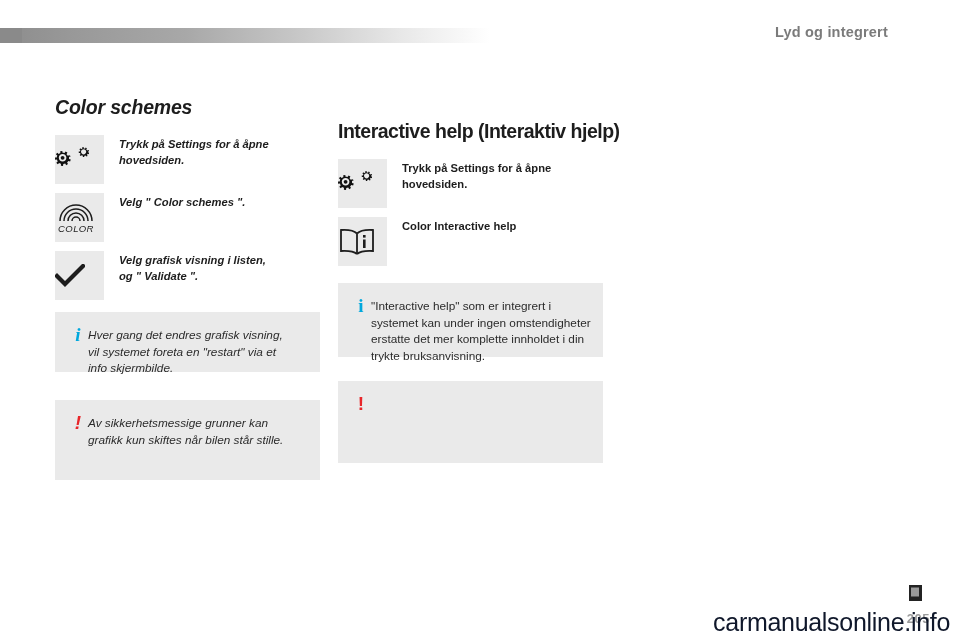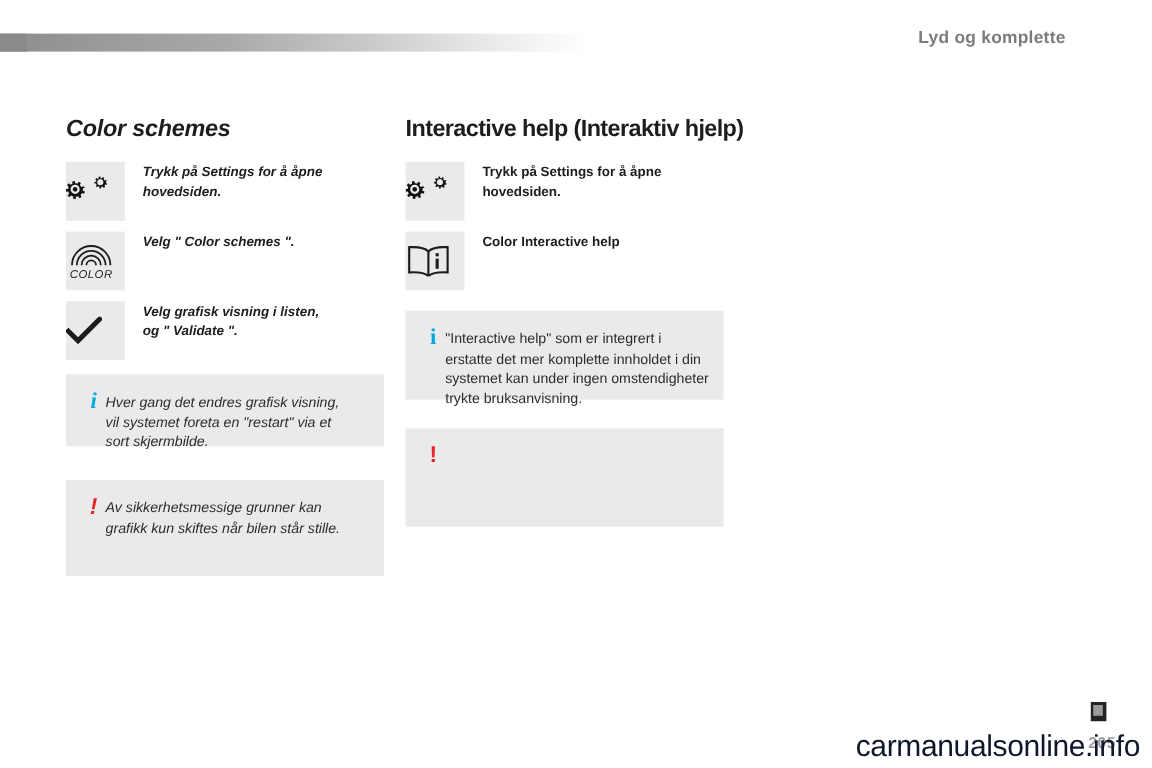--- a/index.html
+++ b/index.html
@@ -54,21 +54,21 @@
   .col-right { left: 338px; }
 
   .col-title {
     font-size: 19.5px;
     font-weight: bold;
     color: #1d1d1d;
     letter-spacing: -0.2px;
     margin: 0 0 16px 0;
     white-space: nowrap;
   }
-  .col-right .col-title { letter-spacing: -0.5px; }
+  .col-right .col-title { letter-spacing: -0.5px; margin-top: 24px; }
 
   
   .steps { display: block; }
   .step {
     display: flex;
     align-items: flex-start;
     min-height: 49px;
     margin-bottom: 9px;
   }
   .step-tile {
@@ -149,21 +149,21 @@
     color: #0f172a;
     letter-spacing: -0.3px;
     white-space: nowrap;
   }
 </style>
 </head>
 <body>
 
 <div class="header-rule"></div>
 <div class="header-rule-cap"></div>
-<div class="header-title">Lyd og komplette</div>
+<div class="header-title">Lyd og integrert</div>
 
 <div class="col col-left">
 
   <h1 class="col-title">Color schemes</h1>
 
   <div class="steps">
 
     <div class="step">
       <div class="step-tile">
         <svg class="icon-svg" width="34" height="30" viewBox="0 0 34 30" aria-hidden="true">
@@ -209,21 +209,21 @@
       </div>
     </div>
 
   </div>
 
   <div class="callout box-info-left">
     <div class="callout-mark mark-info">i</div>
     <div class="callout-text">
       <span class="ln">Hver gang det endres grafisk visning,</span>
       <span class="ln">vil systemet foreta en "restart" via et</span>
-      <span class="ln">sort skjermbilde.</span>
+      <span class="ln">info skjermbilde.</span>
     </div>
   </div>
 
   <div class="callout box-warn-left">
     <div class="callout-mark mark-warn">!</div>
     <div class="callout-text">
       <span class="ln">Av sikkerhetsmessige grunner kan</span>
       <span class="ln">grafikk kun skiftes når bilen står stille.</span>
     </div>
   </div>
@@ -270,22 +270,22 @@
         <span class="ln">Color Interactive help</span>
       </div>
     </div>
 
   </div>
 
   <div class="callout box-info-right">
     <div class="callout-mark mark-info">i</div>
     <div class="callout-text">
       <span class="ln">"Interactive help" som er integrert i</span>
+      <span class="ln">systemet kan under ingen omstendigheter</span>
       <span class="ln">erstatte det mer komplette innholdet i din</span>
-      <span class="ln">systemet kan under ingen omstendigheter</span>
       <span class="ln">trykte bruksanvisning.</span>
     </div>
   </div>
 
   <div class="callout box-warn-right">
     <div class="callout-mark mark-warn">!</div>
   </div>
 
 </div>
 

